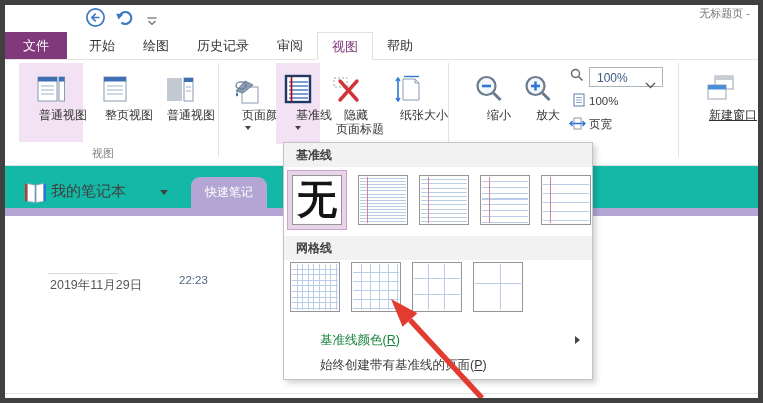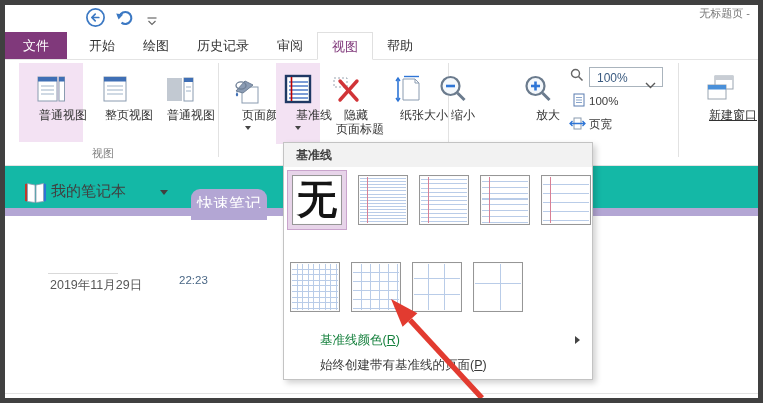--- a/index.html
+++ b/index.html
@@ -29,22 +29,22 @@
   .grouplabel{position:absolute;top:86px;font-size:11px;color:#7f7f7f;text-align:center;width:80px;}
   .zoom-combo{position:absolute;left:584px;top:7px;width:74px;height:20px;border:1px solid #aab4bd;
               font-size:12px;color:#3b5b80;line-height:20px;padding-left:7px;box-sizing:border-box;}
   .combo-chev{position:absolute;right:6px;top:7px;}
   .zoom-small{position:absolute;font-size:11.5px;color:#404040;line-height:15px;white-space:nowrap;}
   
   .nbrow{position:absolute;top:161px;left:0;right:0;height:42px;background:#14b8a6;}
   .nb-title{position:absolute;left:46px;top:16px;font-size:15px;color:#404040;}
   .nb-caret{position:absolute;left:155px;top:24px;width:0;height:0;border-left:4.5px solid transparent;
             border-right:4.5px solid transparent;border-top:5px solid #404040;}
-  .section-tab{position:absolute;left:186px;top:23px;width:76px;height:31px;background:#b3a6d4;
-               border-radius:9px 9px 0 0;color:#fff;font-size:16px;text-align:center;line-height:30px;}
+  .section-tab{position:absolute;left:186px;top:11px;width:76px;height:31px;background:#b3a6d4;
+               border-radius:9px 9px 0 0;color:#fff;font-size:12px;text-align:center;line-height:30px;}
   .purple-bar{position:absolute;top:203px;left:0;right:0;height:8px;background:#b3a6d4;}
   
   .title-underline{position:absolute;left:43px;top:268px;width:70px;height:1px;background:#d9d9d9;}
   .page-date{position:absolute;left:45px;top:272px;font-size:12.5px;color:#575757;}
   .page-time{position:absolute;left:174px;top:269px;font-size:11.5px;color:#4a6785;}
   .bottom-line{position:absolute;left:0;right:0;top:388px;height:1px;background:#e3e3e3;}
   
   .dropdown{position:absolute;left:278px;top:137px;width:310px;height:238px;background:#fff;
             border:1px solid #c3c3c3;box-shadow:3px 3px 6px rgba(0,0,0,.18);z-index:20;box-sizing:border-box;}
   .dd-header{position:absolute;left:0;right:0;height:24px;background:#f2f2f2;font-size:12px;
@@ -217,21 +217,21 @@
             <path d="M10 6 h12 l4 4 v17 h-16 Z" fill="#fff" stroke="#8a9bb0"></path>
             <path d="M22 6 v4 h4" fill="none" stroke="#8a9bb0"></path>
             <line x1="11" y1="3.5" x2="26" y2="3.5" stroke="#2e75d6" stroke-width="1.4"></line>
           </svg>
       </div>
       <div class="rlabel">纸张大小</div>
     </div>
 
     <div class="sep" style="left:443px;"></div>
 
-    <div class="rbtn" style="left:424px;width:48px;">
+    <div class="rbtn" style="left:460px;width:48px;">
       <div class="ricon">
         <svg width="32" height="32" viewBox="0 0 32 32">
             <circle cx="13.5" cy="13" r="9" fill="#f4f8fc" stroke="#6b7b8d" stroke-width="2.2"></circle>
             <line x1="20.5" y1="20" x2="27.5" y2="27" stroke="#6b7b8d" stroke-width="3"></line>
             <line x1="9" y1="13" x2="18" y2="13" stroke="#2e75d6" stroke-width="2.6"></line>
           </svg>
       </div>
       <div class="rlabel">缩小</div>
     </div>
 
@@ -330,20 +330,21 @@
     <div class="thumb-row" style="left:3px;top:27px;">
       <div class="sel-wrap">
         <div class="thumb none">无</div>
       </div>
       <div class="thumb ruled-narrow"></div>
       <div class="thumb ruled-college"></div>
       <div class="thumb ruled-standard"></div>
       <div class="thumb ruled-wide"></div>
     </div>
 
+    <div class="dd-header" style="top:93px;">网格线</div>
 
     <div class="thumb-row" style="left:6px;top:119px;">
       <div class="thumb grid-s"></div>
       <div class="thumb grid-m"></div>
       <div class="thumb grid-l"></div>
       <div class="thumb grid-xl"></div>
     </div>
 
     <div class="dd-item disabled" style="top:185px;">
       <span>基准线颜色(</span><span class="key">R</span><span>)</span>

